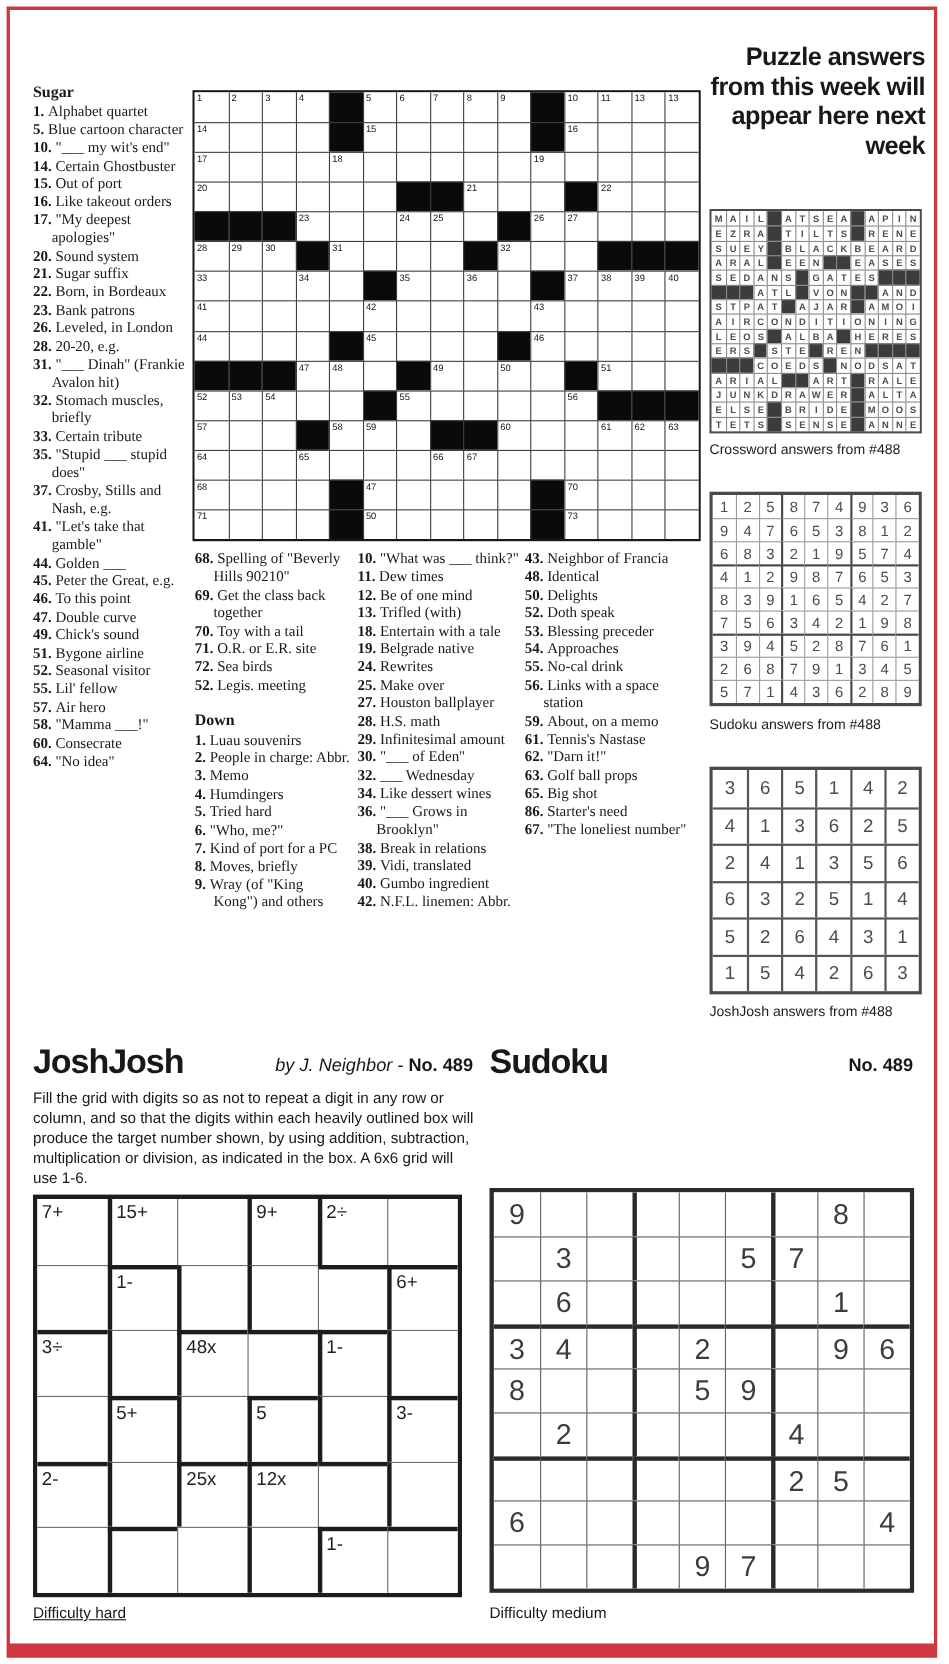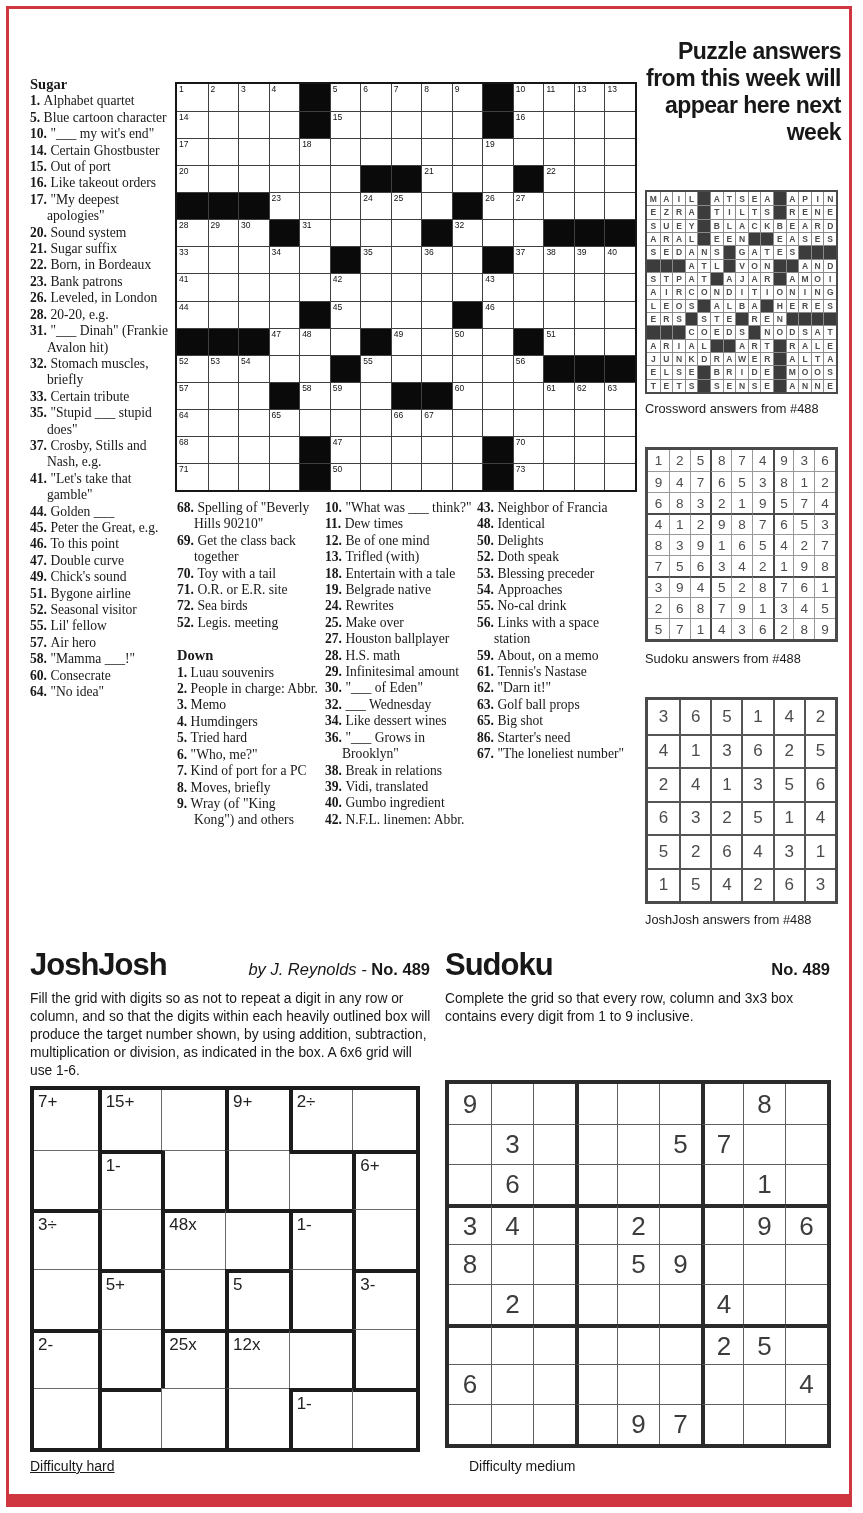--- a/index.html
+++ b/index.html
@@ -62,21 +62,21 @@
   .kenken .cell{position:relative;box-sizing:border-box;background:#fff;}
   .kenken .klabel{position:absolute;left:4px;top:2px;font-size:17px;color:#222;}
   .sudgrid{left:445px;top:1080px;width:386px;height:368px;border:4px solid #2b2b2b;
            grid-template-columns:repeat(9,1fr);grid-template-rows:repeat(9,1fr);}
   .sudgrid .cell{font-size:26px;color:#3c3c3c;}
   .anssud{border:3px solid #4a4a4a;grid-template-columns:repeat(9,1fr);grid-template-rows:repeat(9,1fr);}
   .anssud .cell{font-size:13.5px;color:#4c4c4c;}
   .ansjj{border:3px solid #4a4a4a;grid-template-columns:repeat(6,1fr);grid-template-rows:repeat(6,1fr);}
   .ansjj .cell{font-size:17px;color:#4c4c4c;}
   .diff-jj{left:30px;top:1458px;font-size:14px;text-decoration:underline;}
-  .diff-sud{left:445px;top:1458px;font-size:14px;margin-left:24px;}
+  .diff-sud{left:445px;top:1458px;font-size:14px;}
 </style>
 </head>
 <body>
 
 <div class="page">
   <div class="frame"></div>
 
 
   <div class="abs cluecol ccol0" id="clue-col-0">
       <div class="clue-h">Sugar</div>
@@ -890,21 +890,21 @@
       <div class="cell" style="border-left: none; border-top: 2px solid rgb(85, 85, 85);">1</div>
       <div class="cell" style="border-left: 2px solid rgb(85, 85, 85); border-top: 2px solid rgb(85, 85, 85);">5</div>
       <div class="cell" style="border-left: 2px solid rgb(85, 85, 85); border-top: 2px solid rgb(85, 85, 85);">4</div>
       <div class="cell" style="border-left: 2px solid rgb(85, 85, 85); border-top: 2px solid rgb(85, 85, 85);">2</div>
       <div class="cell" style="border-left: 2px solid rgb(85, 85, 85); border-top: 2px solid rgb(85, 85, 85);">6</div>
       <div class="cell" style="border-left: 2px solid rgb(85, 85, 85); border-top: 2px solid rgb(85, 85, 85);">3</div>
     </div>
   <div class="abs caption cap-jj">JoshJosh answers from #488</div>
 
   <div class="abs jj-title">JoshJosh</div>
-  <div class="abs jj-byline"><span>by J. Reynolds - </span><b>No. 489</b></div>
+  <div class="abs jj-byline"><span>by J. Neighbor - </span><b>No. 489</b></div>
   <div class="abs jj-instr">Fill the grid with digits so as not to repeat a digit in any row or column, and so that the digits within each heavily outlined box will produce the target number shown, by using addition, subtraction, multiplication or division, as indicated in the box. A 6x6 grid will use 1-6.</div>
   <div class="abs kenken" id="kenken-grid">
       <div class="cell">
         <span class="klabel">7+</span>
       </div>
       <div class="cell" style="border-left: 4px solid rgb(28, 28, 28);">
         <span class="klabel">15+</span>
       </div>
       <div class="cell" style="border-left: 1px solid rgb(106, 106, 106);"></div>
       <div class="cell" style="border-left: 4px solid rgb(28, 28, 28);">
@@ -966,21 +966,20 @@
       <div class="cell" style="border-left: 4px solid rgb(28, 28, 28); border-top: 1px solid rgb(106, 106, 106);"></div>
       <div class="cell" style="border-left: 4px solid rgb(28, 28, 28); border-top: 4px solid rgb(28, 28, 28);">
         <span class="klabel">1-</span>
       </div>
       <div class="cell" style="border-left: 1px solid rgb(106, 106, 106); border-top: 4px solid rgb(28, 28, 28);"></div>
     </div>
   <div class="abs diff-jj">Difficulty hard</div>
 
   <div class="abs sud-title">Sudoku</div>
   <div class="abs sud-no">No. 489</div>
-  <div class="abs sud-instr">Complete the grid so that every row, column and 3x3 box contains every digit from 1 to 9 inclusive.</div>
   <div class="abs dgrid sudgrid" id="sudoku-grid">
       <div class="cell" style="border-left: none; border-top: none;">9</div>
       <div class="cell" style="border-left: 1px solid rgb(95, 95, 95); border-top: none;"></div>
       <div class="cell" style="border-left: 1px solid rgb(95, 95, 95); border-top: none;"></div>
       <div class="cell" style="border-left: 4px solid rgb(43, 43, 43); border-top: none;"></div>
       <div class="cell" style="border-left: 1px solid rgb(95, 95, 95); border-top: none;"></div>
       <div class="cell" style="border-left: 1px solid rgb(95, 95, 95); border-top: none;"></div>
       <div class="cell" style="border-left: 4px solid rgb(43, 43, 43); border-top: none;"></div>
       <div class="cell" style="border-left: 1px solid rgb(95, 95, 95); border-top: none;">8</div>
       <div class="cell" style="border-left: 1px solid rgb(95, 95, 95); border-top: none;"></div>

